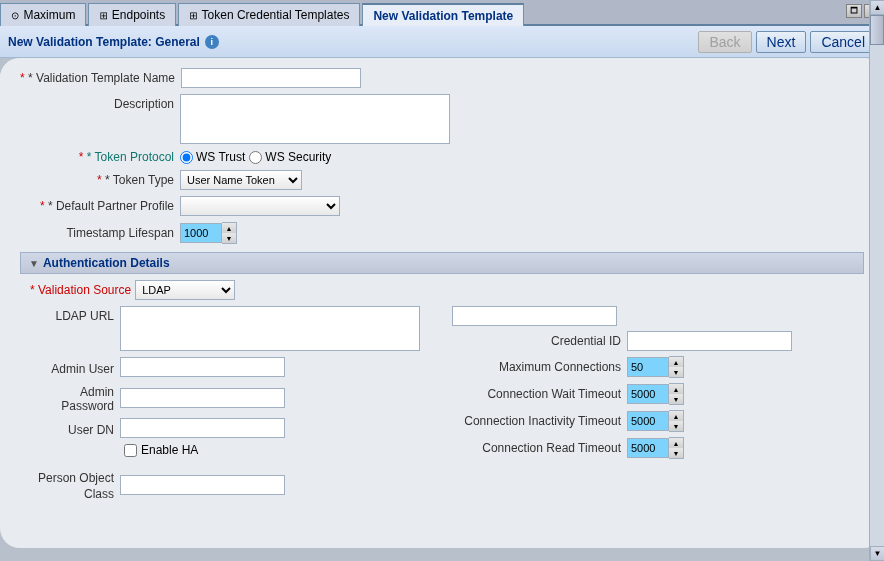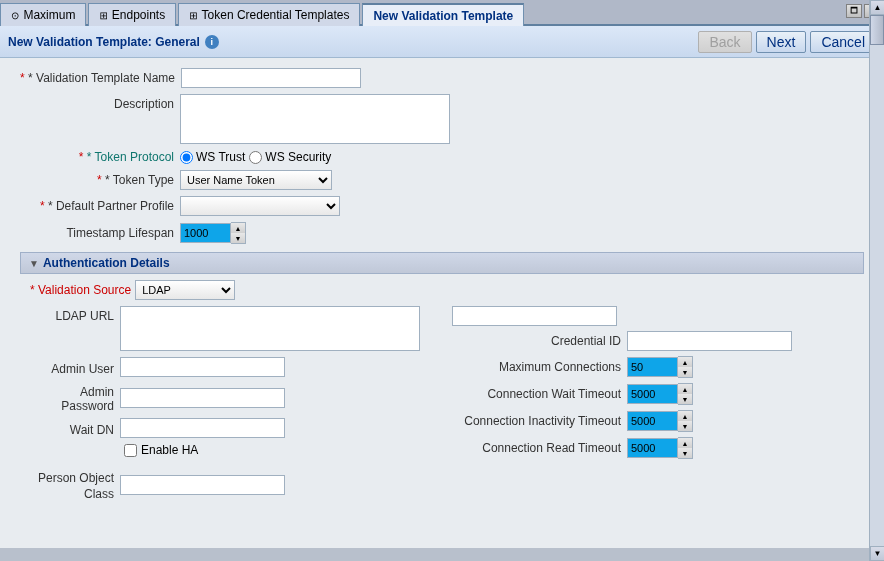--- a/index.html
+++ b/index.html
@@ -123,32 +123,32 @@
     .radio-group { display: flex; align-items: center; gap: 4px; }
     .radio-label { display: flex; align-items: center; gap: 3px; cursor: pointer; }
 
     .select-field {
       border: 1px solid #a0b0c0;
       background: linear-gradient(to bottom, white, #e8e8e8);
       height: 20px;
       font-size: 11px;
       padding: 0 2px;
     }
-    .select-wide { width: 152px; }
+    .select-wide { width: 122px; }
     .select-medium { width: 160px; }
 
     .spinner-wrap {
       display: flex;
       align-items: center;
     }
     .spinner-input {
       border: 1px solid #a0b0c0;
-      background: #0ea5e9;
+      background: #7dd3fc;
       height: 20px;
-      width: 51px;
+      width: 42px;
       padding: 1px 3px;
       font-size: 11px;
     }
     .spinner-btns {
       display: flex;
       flex-direction: column;
       border: 1px solid #a0b0c0;
       border-left: none;
     }
     .spinner-btn {
@@ -366,21 +366,21 @@
       <span class="info-icon">i</span>
     </div>
     <div class="nav-buttons">
       <button class="nav-btn disabled">Back</button>
       <button class="nav-btn">Next</button>
       <button class="nav-btn">Cancel</button>
     </div>
   </div>
 
   <div style="display:flex; height:519px;">
-    <div class="main-content" style="flex:1; overflow-y:auto; overflow-x:hidden;">
+    <div class="main-content" style="flex:1; overflow-y:auto; overflow-x:hidden;border-radius:20px;">
 
       <div class="form-area">
 
         <div class="form-row">
           <div class="form-label">
             <span style="color:#cc0000">*</span> <span style="color:#333">* Validation Template Name</span>
           </div>
           <input type="text" class="form-input" style="width: 180px;">
         </div>
 
@@ -463,21 +463,21 @@
               <div class="ldap-label">Admin User</div>
               <input type="text" class="ldap-input" style="">
             </div>
 
             <div class="ldap-row">
               <div class="ldap-label">Admin<br>Password</div>
               <input type="password" class="ldap-input" style="">
             </div>
 
             <div class="ldap-row">
-              <div class="ldap-label">Wait DN</div>
+              <div class="ldap-label">User DN</div>
               <input type="text" class="ldap-input" style="">
             </div>
 
             <div class="enable-ha-row">
               <label class="checkbox-label">
                 <input type="checkbox" style="">
                 <span>Enable HA</span>
               </label>
             </div>
 

